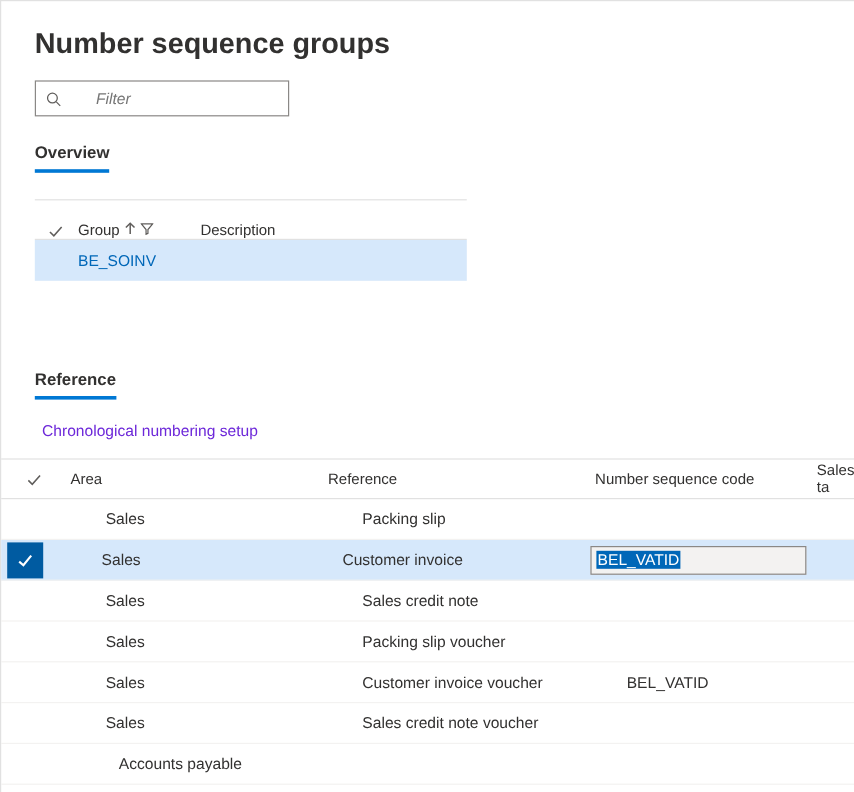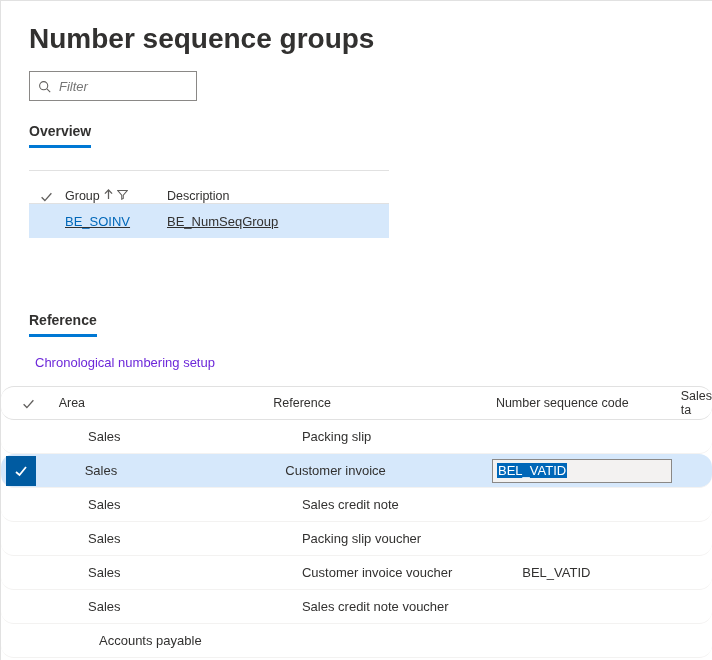--- a/index.html
+++ b/index.html
@@ -11,33 +11,34 @@
     background: #fff;
     width: 712px;
   }
   .page {
     border-left: 1px solid #e1e1e1;
     border-top: 1px solid #e1e1e1;
     padding: 0 0 20px 0;
     min-height: 660px;
   }
   .page-title {
-    font-size: 28px;
+    font-size: 24px;
     font-weight: 600;
     margin: 22px 0 16px 28px;
   }
   .filter-box {
     display: flex;
     align-items: center;
     border: 1px solid #8a8886;
     height: 30px;
-    width: 168px;
+    width: 212px;
     margin-left: 28px;
     padding: 0 8px;
     color: #605e5c;
+    gap: 21px;
   }
   .filter-box svg { flex: 0 0 auto; margin-right: 6px; }
   .filter-box input {
     border: none; outline: none;
     font-size: 13px; font-style: italic;
     color: #605e5c; width: 100%;
     background: transparent;
   }
   .tab-row { margin: 18px 0 0 28px; }
   .tab {
@@ -63,21 +64,20 @@
   }
   .ov-head {
     border-top: 1px solid #e1e1e1;
     border-bottom: 1px solid #e1e1e1;
     color: #323130;
     font-size: 12.5px;
     align-items: flex-end;
   }
   .ov-row {
     background: #d6e8fb;
-    text-decoration: underline;
   }
   .sel-col {
     width: 34px;
     display: flex; align-items:center; justify-content:center;
   }
   .col-group { width: 100px; padding-left: 2px; display:flex; align-items:center; gap:4px;}
   .col-desc  { flex: 1; padding-left: 4px; }
   .ov-row .col-group { color: #0067b8; }
   .sort-icon, .filter-icon { color:#605e5c; }
 
@@ -85,21 +85,20 @@
   .section-label { margin: 70px 0 0 28px; }
   .subtle { color:#6d28d9; font-size:13px; margin: 18px 0 16px 34px; }
 
   .ref-grid {
     margin-top: 14px;
   }
   .ref-head, .ref-row {
     display: flex;
     align-items: center;
     height: 34px;
-    border-radius: 13px;
   }
   .ref-head {
     border-top: 1px solid #e1e1e1;
     border-bottom: 1px solid #e1e1e1;
     font-size: 12.5px;
   }
   .ref-row { border-bottom: 1px solid #f3f2f1; gap: 40px; }
   .ref-row.selected { background:#d6e8fb; }
   .r-sel   { width: 56px; display:flex;align-items:center;justify-content:center;}
   .r-area  { width: 218px; padding-left:2px;}
@@ -164,21 +163,20 @@
           <svg width="11" height="11" viewBox="0 0 14 14" fill="none" stroke="#605e5c" stroke-width="1.3">
             <polygon points="1,2 13,2 8,8 8,12 6,13 6,8"></polygon>
           </svg>
         </span>
       </div>
       <div class="col-desc">Description</div>
     </div>
     <div class="ov-row">
       <div class="sel-col"></div>
       <div class="col-group">BE_SOINV</div>
-      <div class="col-desc">BE_NumSeqGroup</div>
     </div>
   </div>
 
   <div class="tab-row section-label">
     <span class="tab active">Reference</span>
   </div>
   <div class="subtle">Chronological numbering setup</div>
 
   <div class="ref-grid">
     <div class="ref-head">

